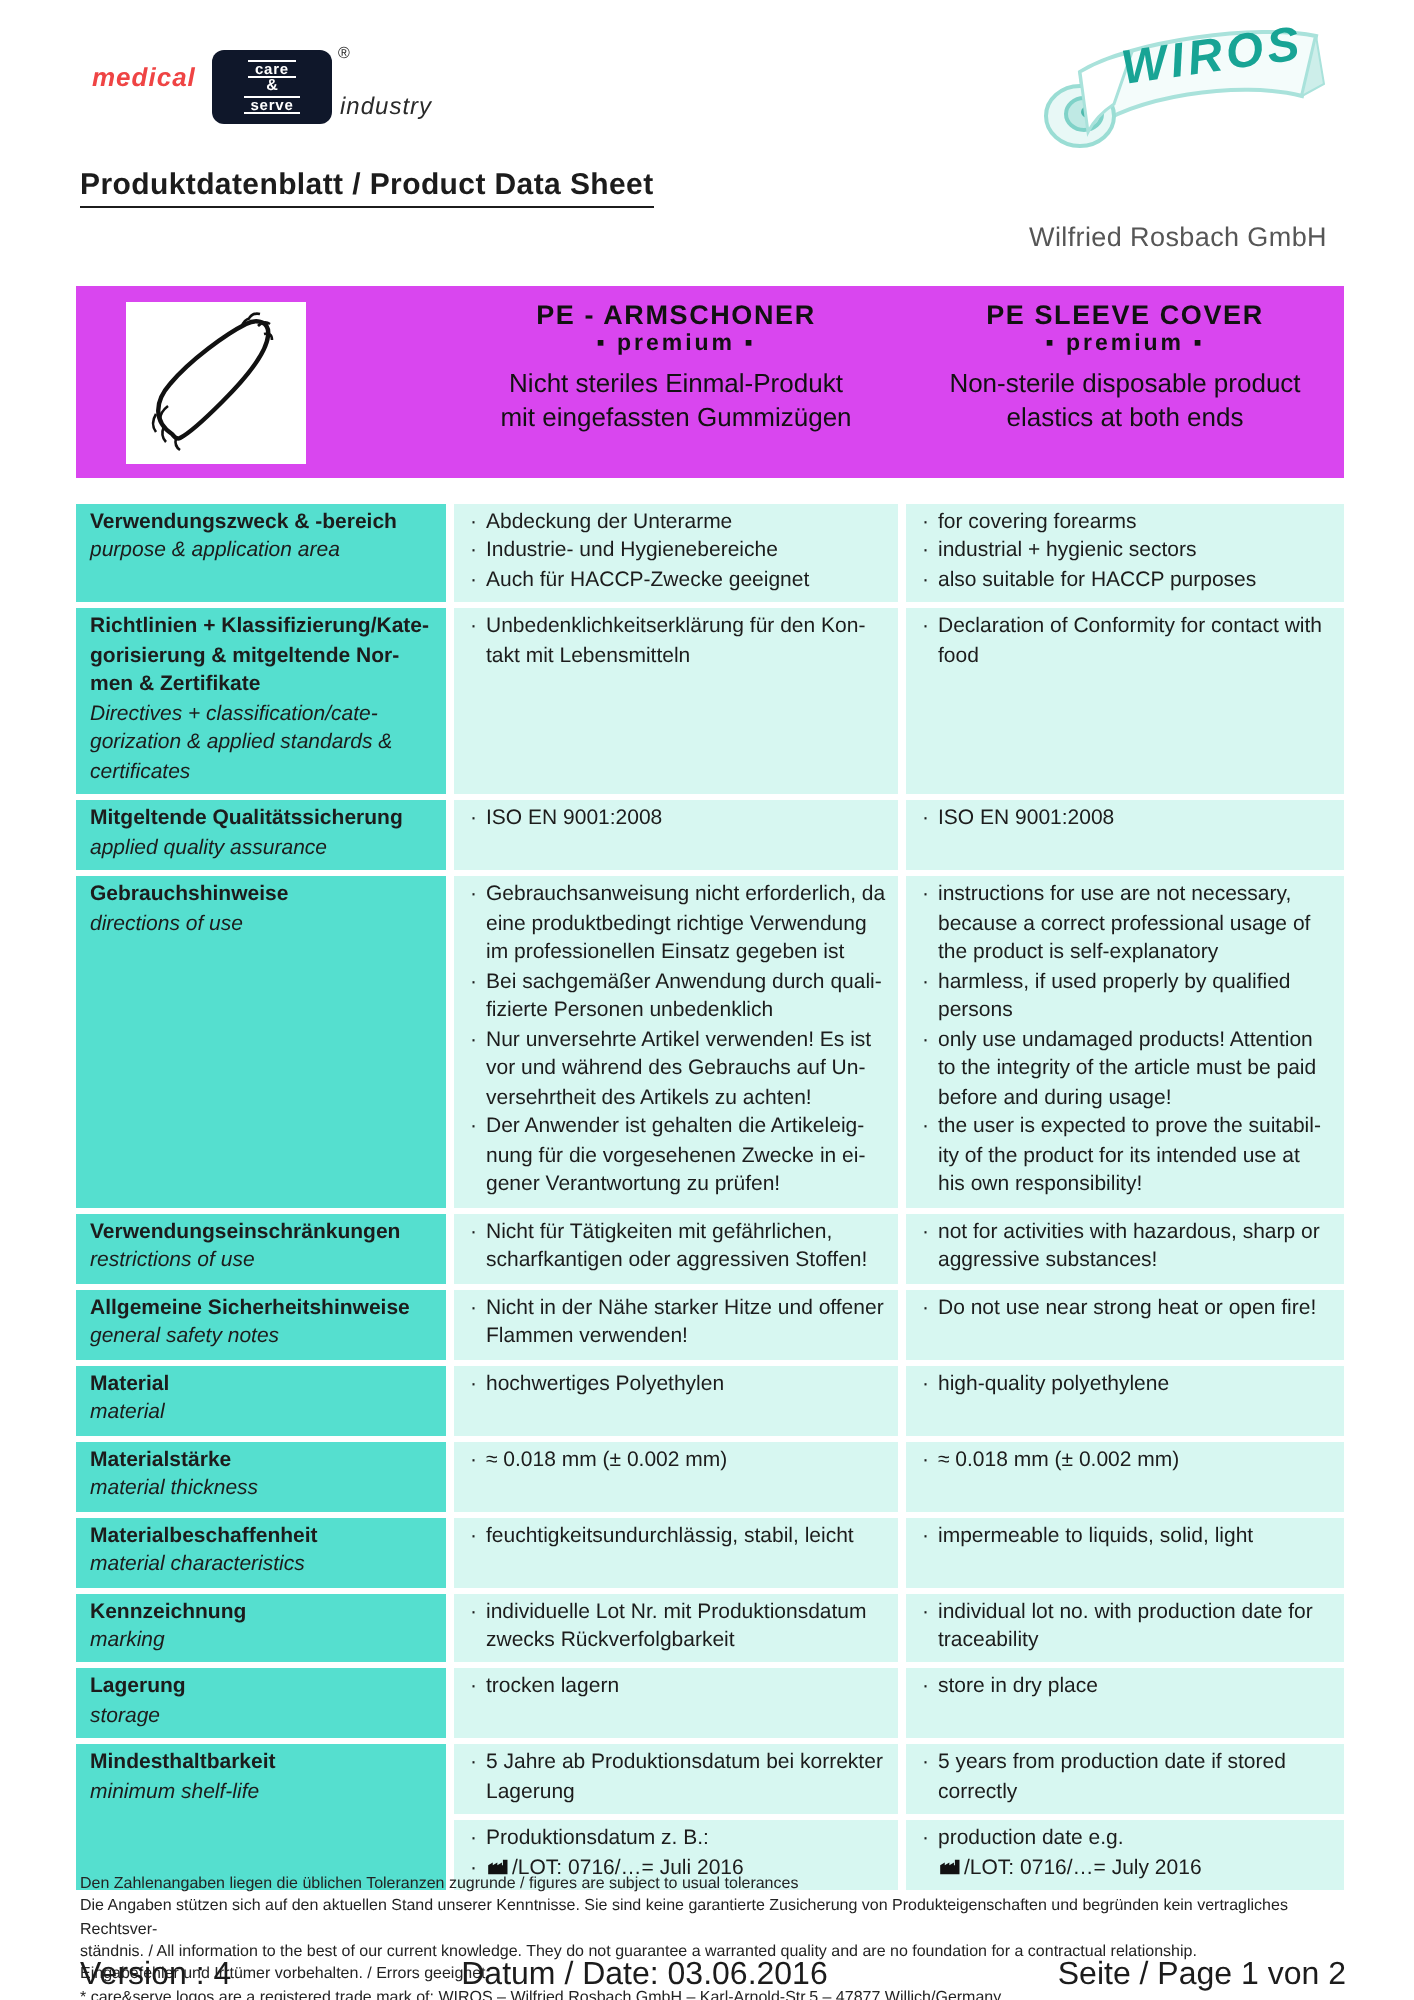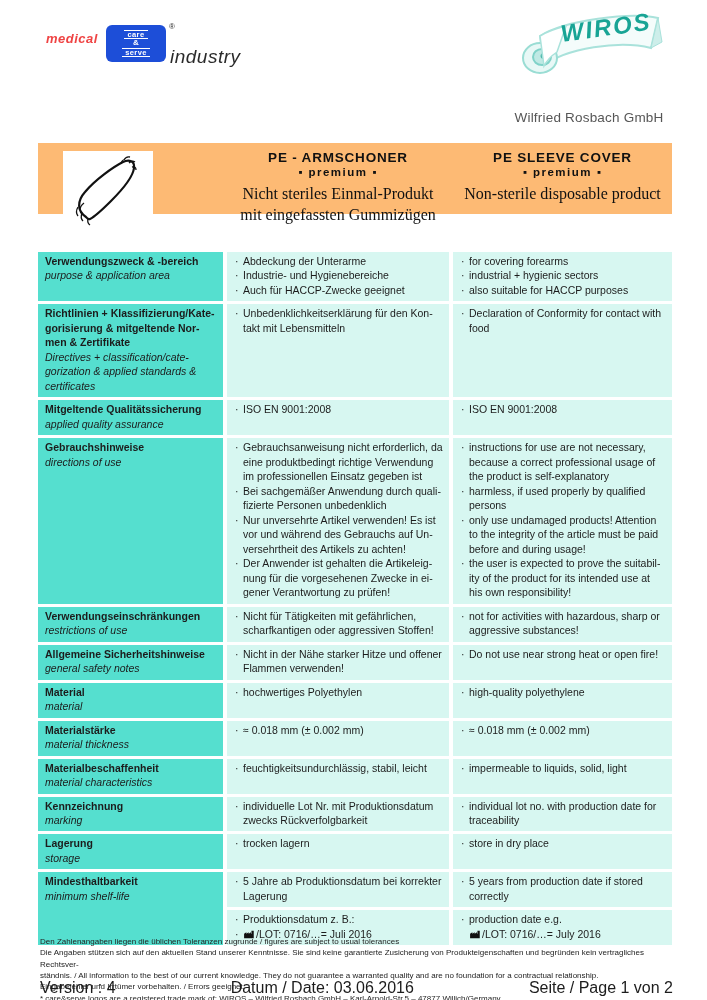--- a/index.html
+++ b/index.html
@@ -2,42 +2,42 @@
 <html><head>
 <meta charset="utf-8">
 <style>
   html,body{margin:0;padding:0;background:#fff;}
   body{font-family:"Liberation Sans","DejaVu Sans",sans-serif;color:#1c1c1c;}
   .page{position:relative;width:707px;height:1000px;background:#fff;overflow:hidden;}
 
   
   .cs-logo{position:absolute;left:46px;top:22px;width:190px;height:50px;}
   .cs-medical{position:absolute;left:0;top:9px;font-style:italic;font-size:13px;color:#ef4444;letter-spacing:.5px;font-weight:bold;}
-  .cs-box{position:absolute;left:60px;top:3px;width:60px;height:37px;background:#1d4ed8;border-radius:6px;
+  .cs-box{position:absolute;left:60px;top:3px;width:60px;height:37px;background:#0f172a;border-radius:6px;
           display:flex;flex-direction:column;align-items:center;justify-content:center;color:#fff;line-height:1.02;}
   .cs-box .cs-row{font-size:7.5px;font-weight:bold;letter-spacing:.4px;border-top:1px solid #fff;border-bottom:1px solid #fff;padding:0 3px;}
   .cs-box .cs-amp{font-size:8px;font-weight:bold;}
   .cs-reg{position:absolute;left:123px;top:0;font-size:8px;color:#2a2a2a;}
-  .cs-industry{position:absolute;left:124px;top:24px;font-style:italic;font-size:19px;color:#2a2a2a;letter-spacing:.5px;}
+  .cs-industry{position:absolute;left:124px;top:24px;font-style:italic;font-size:12px;color:#2a2a2a;letter-spacing:.5px;}
 
   .wiros-block{position:absolute;right:38px;top:8px;width:160px;text-align:center;}
   .wiros-company{font-size:13.5px;color:#565656;letter-spacing:.2px;margin-top:18px;white-space:nowrap;}
 
   .doc-title{position:absolute;left:40px;top:84px;font-size:15px;font-weight:bold;
              border-bottom:1.6px solid #1c1c1c;padding-bottom:2px;letter-spacing:.2px;}
 
   
-  .band{position:absolute;left:38px;top:143px;width:634px;height:71px;background:#fdba74;}
+  .band{position:absolute;left:38px;top:143px;width:634px;height:96px;background:#d946ef;}
   .band-img{position:absolute;left:25px;top:8px;width:90px;height:81px;background:#fff;}
   .band-col{position:absolute;top:7px;text-align:center;color:#111;}
   .band-de{left:189px;width:222px;}
   .band-en{left:415px;width:219px;}
   .band-title{font-size:13.5px;font-weight:bold;letter-spacing:.8px;}
   .band-sub{font-size:11.5px;font-weight:bold;letter-spacing:1.5px;margin-top:1px;}
-  .band-lines{margin-top:5px;font-size:16px;line-height:1.32;font-family:Liberation Serif, serif;}
+  .band-lines{margin-top:5px;font-size:13px;line-height:1.32;}
 
   
   .spec{position:absolute;left:38px;top:252px;}
   table.spec-table{border-collapse:separate;border-spacing:0;table-layout:fixed;width:634px;font-size:10.5px;line-height:1.38;}
   .spec-table th,.spec-table td{box-sizing:border-box;vertical-align:top;text-align:left;
       padding:2px 6px 4px 7px;border-bottom:3px solid #fff;margin-top:28px;}
   .spec-table th{background:#55dfcf;font-weight:normal;}
   .spec-table td{background:#d7f7f1;border-left:4px solid #fff;}
   .spec-table tr:last-child td,.spec-table th.nob{border-bottom:none;}
   .lbl-de{font-weight:bold;}
@@ -73,20 +73,21 @@
       <path d="M141,40 L148,10 L152,34 Z" fill="#cdeeea" stroke="#a9e2db" stroke-width="1"></path>
       <ellipse cx="30" cy="50" rx="17" ry="15" fill="#e8f8f6" stroke="#9addd4" stroke-width="2"></ellipse>
       <ellipse cx="32" cy="49" rx="9" ry="8" fill="#bfe9e4" stroke="#7fd2c8" stroke-width="2"></ellipse>
       <ellipse cx="34" cy="48" rx="3.5" ry="3" fill="#4fb9ad"></ellipse>
       <path d="M30,28 C40,22 48,20 56,18 L47,44 C41,48 37,52 34,58 Z" fill="#ffffff" stroke="#a9e2db" stroke-width="1.5"></path>
       <text x="52" y="34" transform="rotate(-8 52 34)" font-family="Liberation Sans, DejaVu Sans, sans-serif" font-size="24" font-weight="bold" font-style="italic" letter-spacing="2" fill="#18a495">WIROS</text>
     </svg>
     <div class="wiros-company">Wilfried Rosbach GmbH</div>
   </div>
 
+  <div class="doc-title">Produktdatenblatt / Product Data Sheet</div>
 
   <div class="band">
     <div class="band-img">
       <svg width="90" height="81" viewBox="0 0 90 81">
         <path d="M23,66 C14,60 14,50 22,41 C32,29 50,16 60,11 C66,8 72,10 71,17 C70,26 60,38 48,50 C40,58 31,66 27,68 C25,69 24,67 23,66 Z" fill="none" stroke="#111" stroke-width="2.2" stroke-linejoin="round"></path>
         <path d="M15,56 q-3,5 0,9 M19,62 q-2,5 1,8 M25,68 q-1,4 2,6 M21,52 q-4,3 -4,7" fill="none" stroke="#111" stroke-width="1.3"></path>
         <path d="M61,9 q2,-4 6,-3 M66,12 q3,-3 6,-1 M69,16 q4,-1 4,3 M58,12 q1,-3 4,-4" fill="none" stroke="#111" stroke-width="1.3"></path>
       </svg>
     </div>
     <div class="band-col band-de">
@@ -95,20 +96,21 @@
       <div class="band-lines">
         <div>Nicht steriles Einmal-Produkt</div>
         <div>mit eingefassten Gummizügen</div>
       </div>
     </div>
     <div class="band-col band-en">
       <div class="band-title">PE SLEEVE COVER</div>
       <div class="band-sub">▪ premium ▪</div>
       <div class="band-lines">
         <div>Non-sterile disposable product</div>
+        <div>elastics at both ends</div>
       </div>
     </div>
   </div>
 
   <div class="spec">
     <table class="spec-table">
       <colgroup>
           <col style="width:185px">
           <col style="width:226px">
           <col style="width:223px">

